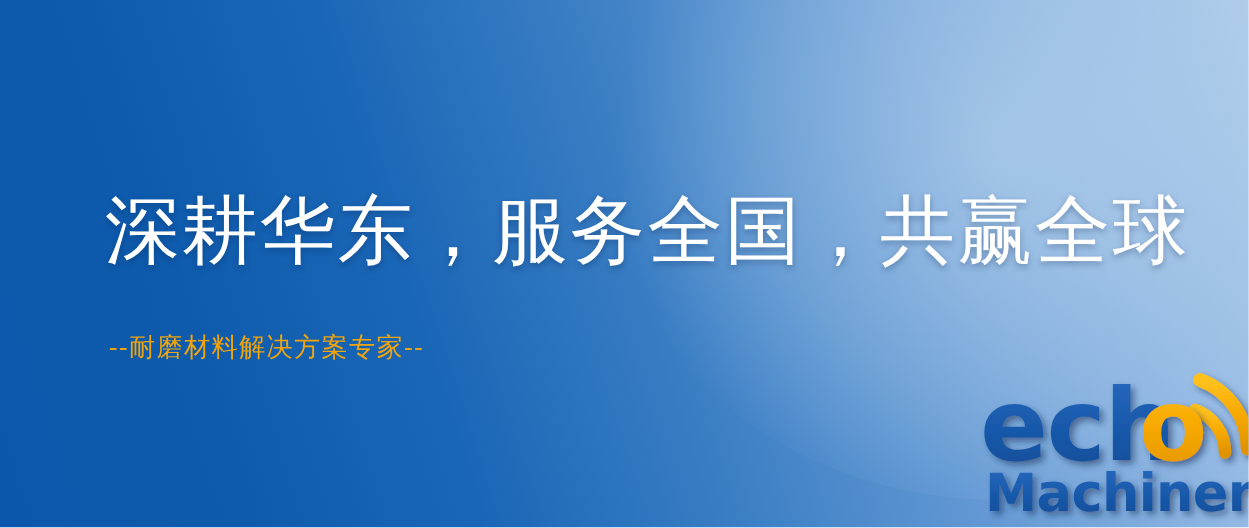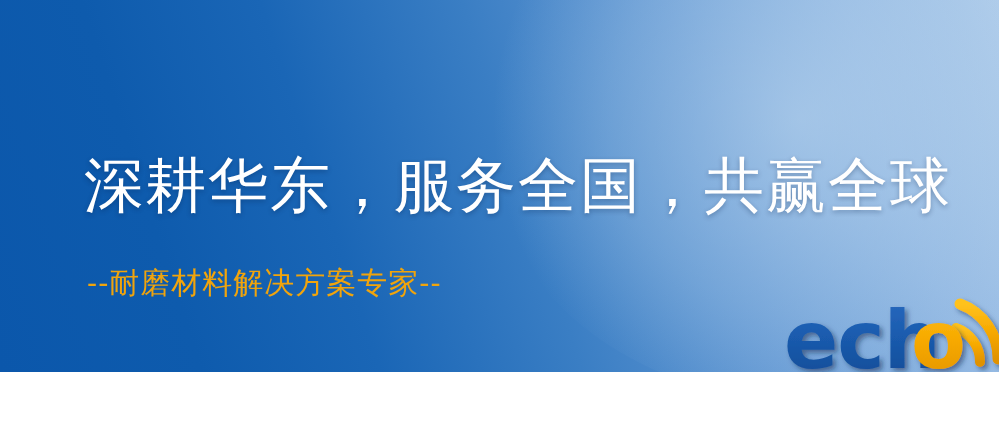--- a/index.html
+++ b/index.html
@@ -3,21 +3,21 @@
 <meta charset="utf-8">
 <style>
   html, body {
     margin: 0;
     padding: 0;
     background: #ffffff;
   }
   #banner {
     position: relative;
     width: 999px;
-    height: 372px;
+    height: 422px;
     overflow: hidden;
     font-family: "Liberation Sans", sans-serif;
     
     background:
       linear-gradient(72deg,
         #0b57ab 0%,
         #0e5bad 18%,
         #1a66b6 34%,
         #3a7ec4 52%,
         #6499d4 70%,
@@ -52,21 +52,21 @@
     white-space: nowrap;
     text-shadow: 0 2px 5px rgba(0,28,66,0.30);
     z-index: 3;
   }
 
   .subtitle {
     position: absolute;
     left: 87px;
     top: 268px;
     font-family: "DejaVu Serif", "Liberation Serif", serif;
-    font-size: 30px;
+    font-size: 21px;
     line-height: 1;
     color: #f0a40c;
     letter-spacing: 1px;
     white-space: nowrap;
     z-index: 3;
   }
 
   
   #logo {
     position: absolute;

